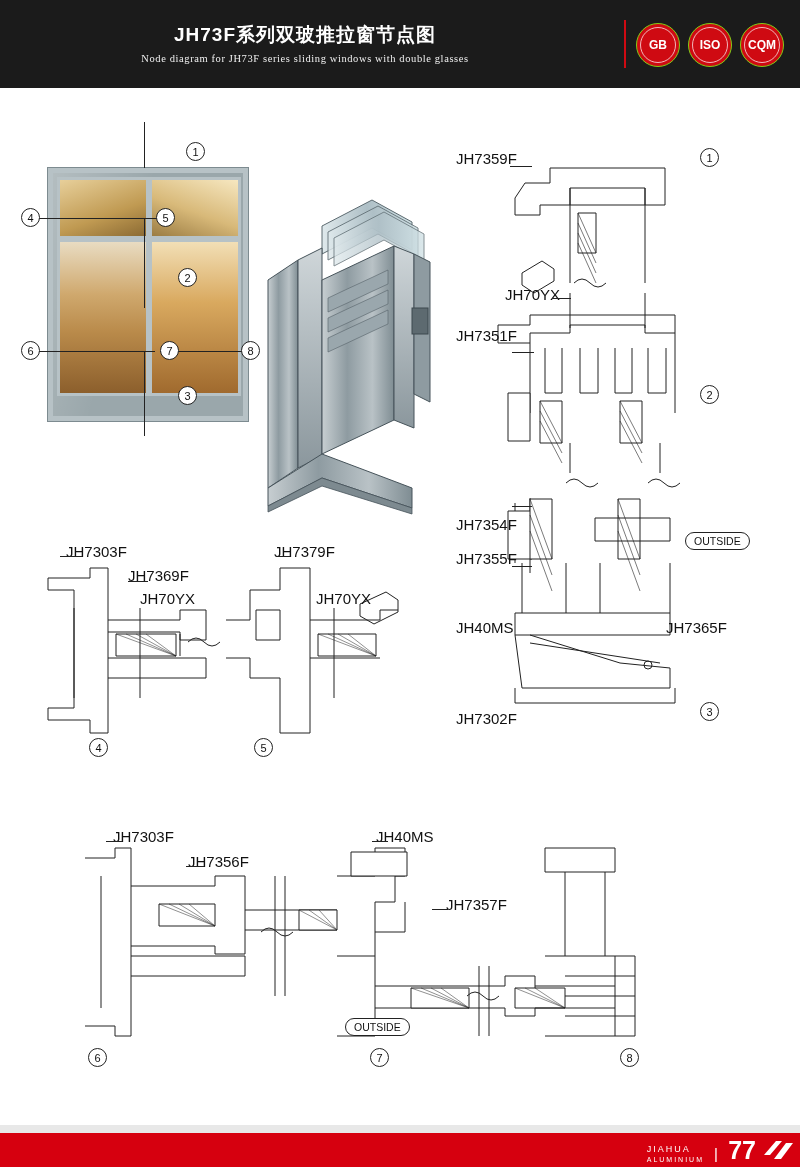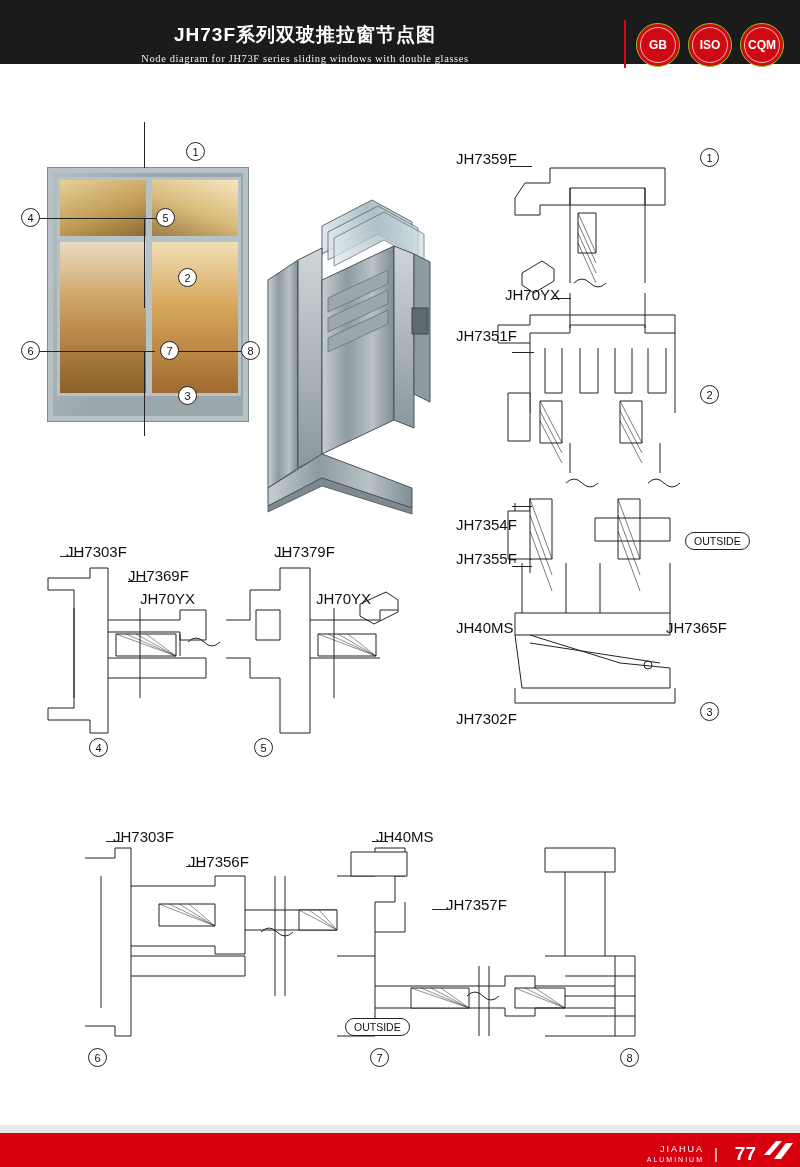--- a/index.html
+++ b/index.html
@@ -5,21 +5,21 @@
   html,body{margin:0;padding:0;}
   body{
     width:800px;height:1167px;
     background:#ffffff;
     font-family:"Liberation Sans", sans-serif;
     position:relative;
     overflow:hidden;
   }
   
   .header{
-    position:absolute;left:0;top:0;width:800px;height:64px;
+    position:absolute;left:0;top:0;width:800px;height:88px;
     background:#1b1b1b;
     color:#fff;
   }
   .header .title-wrap{
     position:absolute;left:0;top:0;width:618px;height:88px;
     display:flex;flex-direction:column;align-items:center;justify-content:center;
     padding-right:8px;box-sizing:border-box;
   }
   .header .title-cn{
     font-size:19px;font-weight:bold;letter-spacing:1px;line-height:1.2;
@@ -91,29 +91,29 @@
   .footer{
     position:absolute;left:0;bottom:0;width:800px;height:69px;
   }
   .footer .redbar{
     position:absolute;left:0;bottom:0;width:800px;height:34px;background:#d6000f;
   }
   .footer .greybar{
     position:absolute;left:0;bottom:34px;width:800px;height:8px;background:#e8e8e8;
   }
   .footer .brand{
-    position:absolute;right:96px;bottom:4px;text-align:right;color:#fff;line-height:1;
+    position:absolute;right:96px;bottom:4px;text-align:left;color:#fff;line-height:1;
   }
   .footer .brand .b1{font-size:9px;letter-spacing:2px;}
   .footer .brand .b2{font-size:7px;letter-spacing:2px;margin-top:2px;}
   .footer .pipe{
     position:absolute;right:82px;bottom:5px;color:#fff;font-size:15px;
   }
   .footer .pageno{
-    position:absolute;right:44px;bottom:2px;color:#fff;font-size:19px;font-weight:bold;
+    position:absolute;right:44px;bottom:2px;color:#fff;font-size:25px;font-weight:bold;
   }
   .footer .mark{
     position:absolute;right:4px;bottom:6px;width:34px;height:22px;
   }
 </style>
 </head>
 <body>
 
 <div class="header">
   <div class="title-wrap">

